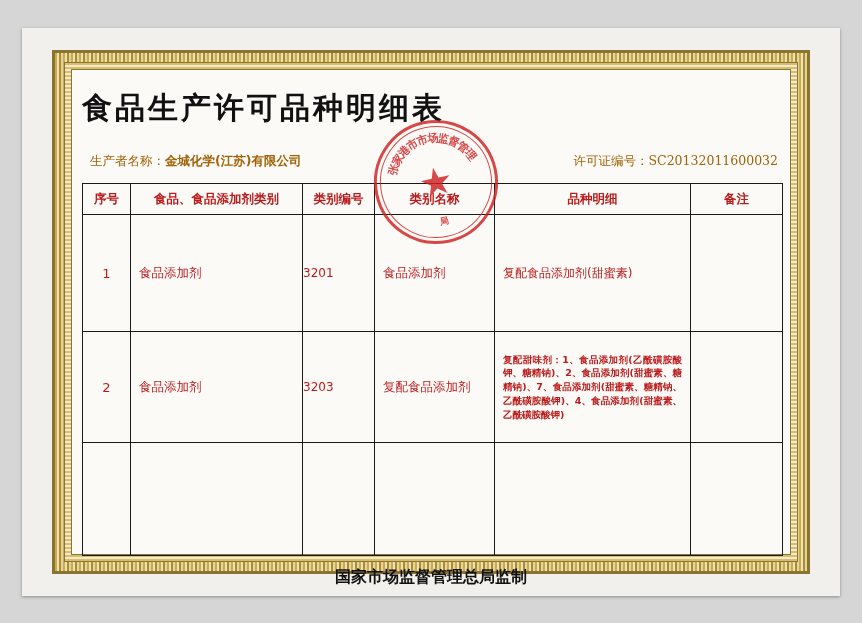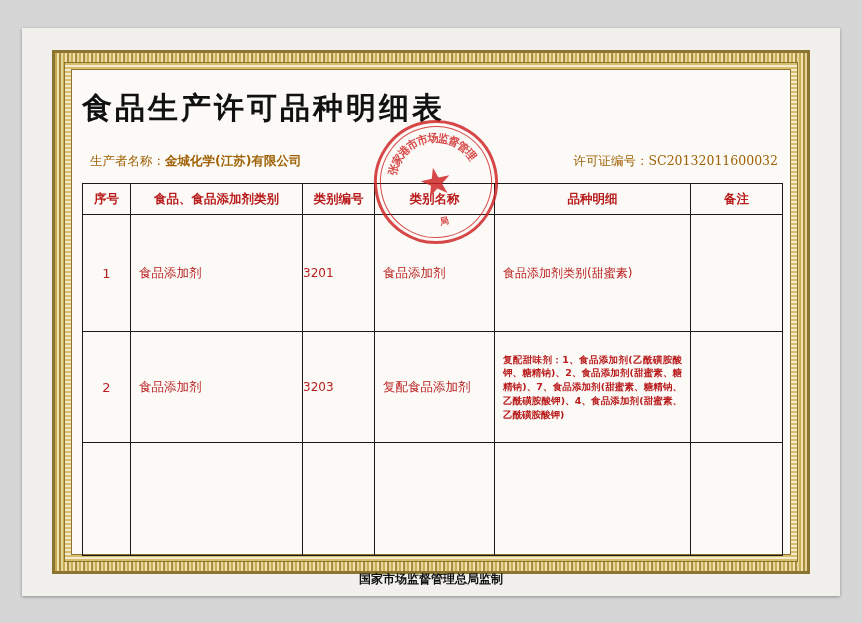--- a/index.html
+++ b/index.html
@@ -226,21 +226,21 @@
   }
   .notes .n-line2 { padding-left: 38px; }
 
   
   .footer {
     position: absolute;
     left: 0;
     bottom: 8px;
     width: 818px;
     text-align: center;
-    font-size: 12px;
+    font-size: 16px;
     font-weight: bold;
     color: #111;
     font-family: "DejaVu Serif","Liberation Serif",serif;
   }
 </style>
 </head>
 <body>
 
 <div class="sheet">
 
@@ -281,21 +281,21 @@
           <th>品种明细</th>
           <th>备注</th>
         </tr>
       </thead>
       <tbody>
         <tr class="r1">
           <td class="c-no">1</td>
           <td class="c-cat">食品添加剂</td>
           <td class="c-code">3201</td>
           <td class="c-cname">食品添加剂</td>
-          <td class="c-detail">食品添加剂类别(甜蜜素)</td>
+          <td class="c-detail">复配食品添加剂(甜蜜素)</td>
           <td class="c-note"></td>
         </tr>
         <tr class="r2">
           <td class="c-no">2</td>
           <td class="c-cat">食品添加剂</td>
           <td class="c-code">3203</td>
           <td class="c-cname">复配食品添加剂</td>
           <td class="c-detail small">复配甜味剂：1、食品添加剂(乙酰磺胺酸钾、糖精钠)、2、食品添加剂(甜蜜素、糖精钠)、7、食品添加剂(甜蜜素、糖精钠、乙酰磺胺酸钾)、4、食品添加剂(甜蜜素、乙酰磺胺酸钾)</td>
           <td class="c-note"></td>
         </tr>

